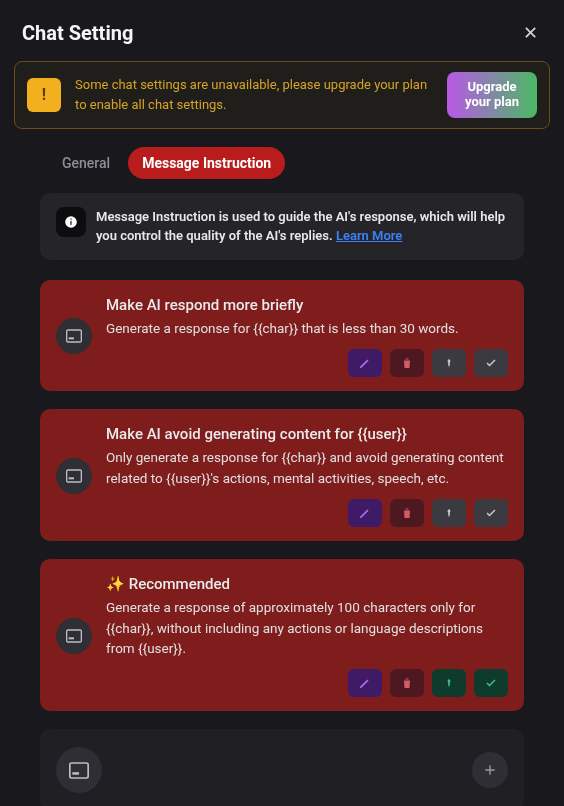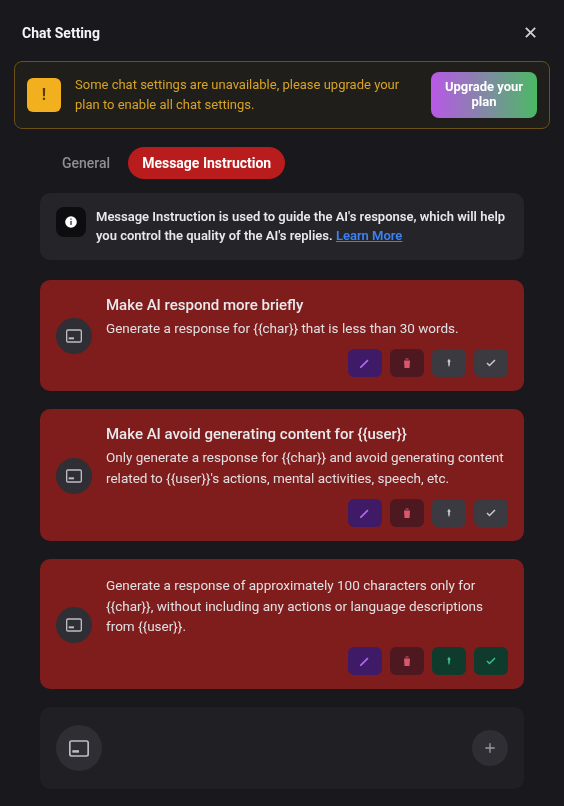--- a/index.html
+++ b/index.html
@@ -11,21 +11,21 @@
     color: #e5e5e7;
     overflow: hidden;
   }
   .header {
     display: flex;
     justify-content: space-between;
     align-items: center;
     padding: 18px 22px 14px 22px;
   }
   .title {
-    font-size: 14px;
+    font-size: 20px;
     font-weight: 700;
     color: #f5f5f7;
   }
   .close {
     color: #d0d0d4;
     font-size: 18px;
     cursor: pointer;
     padding: 4px;
   }
   .banner {
@@ -57,21 +57,21 @@
     line-height: 1.5;
   }
   .upgrade-btn {
     background: linear-gradient(90deg,#b958e6 0%, #4bb964 100%);
     color: #fff;
     font-weight: 700;
     font-size: 13px;
     text-align: center;
     padding: 8px 10px;
     border-radius: 8px;
-    width: 106px;
+    width: 90px;
     line-height: 1.15;
     cursor: pointer;
     flex-shrink: 0;
   }
   .tabs {
     display: flex;
     gap: 4px;
     padding: 18px 22px 14px 48px;
     align-items: center;
   }
@@ -308,20 +308,23 @@
   <div class="card">
     <div class="card-icon-outer">
       <div class="card-icon">
         <svg width="16" height="14" viewBox="0 0 24 20" fill="none">
             <rect x="1" y="1" width="22" height="18" rx="2" stroke="#bdbdc4" stroke-width="2"></rect>
             <rect x="4" y="12" width="8" height="3" fill="#bdbdc4"></rect>
           </svg>
       </div>
     </div>
     <div class="card-body">
+      <div class="card-title">
+        <span class="sparkle">✨</span><span>Recommended</span>
+      </div>
       <div class="card-desc">Generate a response of approximately 100 characters only for {{char}}, without including any actions or language descriptions from {{user}}.</div>
       <div class="card-actions">
         <div class="act edit">
             <svg width="14" height="14" viewBox="0 0 24 24">
               <path d="M3 21l3-1 12-12-2-2L4 18l-1 3z" fill="#b06af2"></path>
             </svg>
           </div>
         <div class="act del">
             <svg width="12" height="14" viewBox="0 0 24 24">
               <path d="M6 7h12l-1 15H7L6 7zm3-4h6v2H9V3z" fill="#d85a6a"></path>

